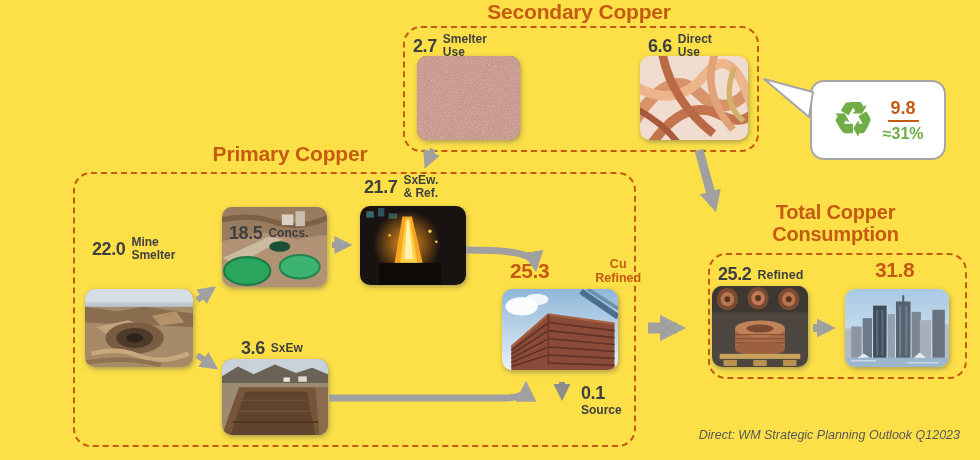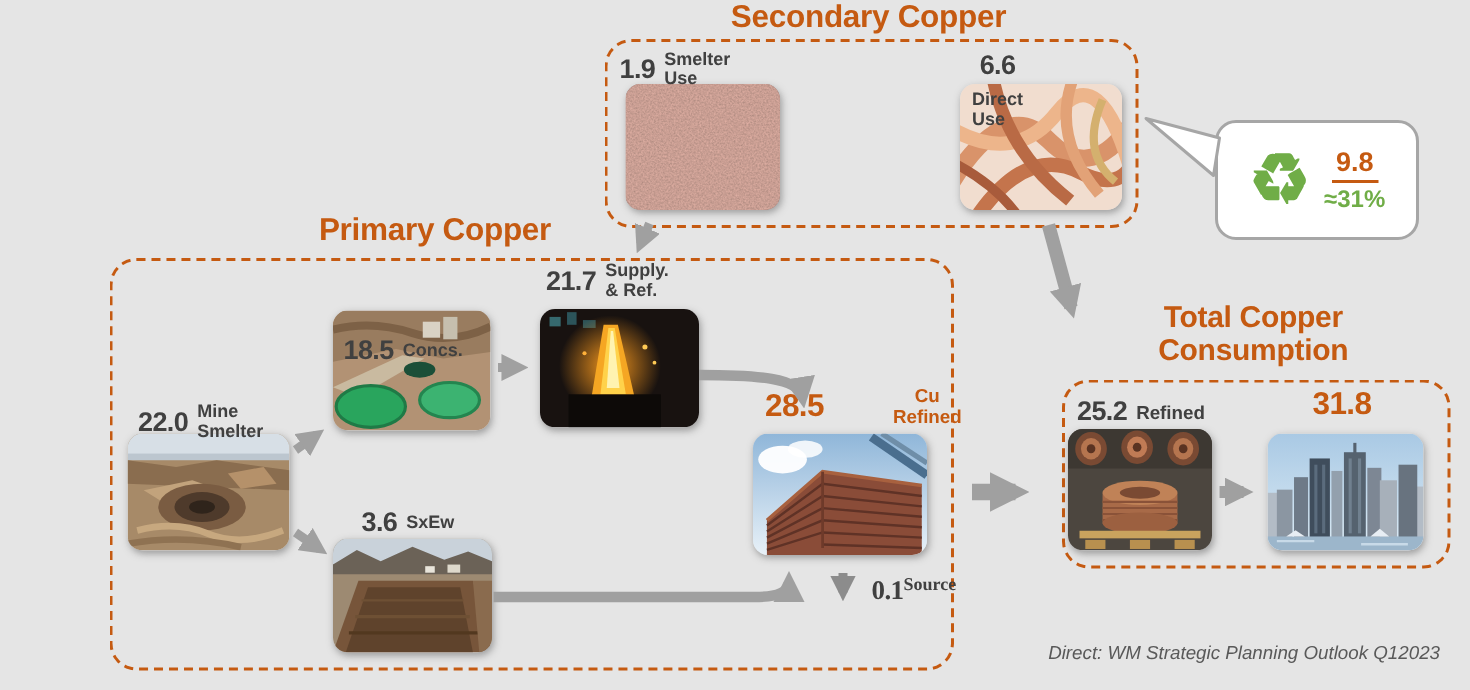--- a/index.html
+++ b/index.html
@@ -1,67 +1,67 @@
 <!DOCTYPE html>
 <html><head>
 <meta charset="utf-8">
 <style>
   html,body{margin:0;padding:0;background:#fff;}
-  .canvas{position:relative;width:980px;height:460px;background:#e5e5e5;
+  .canvas{position:relative;width:980px;height:460px;background:#fde047;
     font-family:"Liberation Sans",sans-serif;overflow:hidden;}
   .dashed-box{position:absolute;border:2.5px dashed #C55A11;border-radius:18px;background:transparent;}
   .title{position:absolute;color:#C55A11;font-weight:700;font-size:21px;text-align:center;line-height:1.1;letter-spacing:-0.2px;}
   .photo{position:absolute;border-radius:10px;overflow:hidden;box-shadow:1px 2px 5px rgba(90,90,90,.5);}
   .photo svg{display:block;width:100%;height:100%;}
   .group{position:absolute;display:flex;align-items:center;gap:6px;white-space:nowrap;z-index:5;}
   .num{font-weight:700;font-size:18px;color:#404040;letter-spacing:-0.4px;}
   .num.orange{color:#C55A11;font-size:21px;}
   .lbl{font-weight:700;font-size:12px;color:#404040;line-height:1.12;}
   .lbl.orange{color:#C55A11;font-size:12.5px;}
   .lbl-line{display:block;}
   .overlay{position:absolute;left:0;top:0;pointer-events:none;z-index:30;}
   .badge{position:absolute;left:810px;top:80px;width:132px;height:76px;background:#fff;
     border:2px solid #a6a6a6;border-radius:14px;display:flex;align-items:center;justify-content:center;gap:9px;z-index:10;}
   .recycle{font-size:46px;color:#70AD47;line-height:.9;font-weight:700;}
   .badge-col{display:flex;flex-direction:column;align-items:center;gap:3px;text-align:right;}
   .badge-val{font-weight:700;font-size:18px;color:#C55A11;border-bottom:2.5px solid #C55A11;padding:0 3px 1px;}
   .badge-pct{font-weight:700;font-size:16px;color:#70AD47;}
-  .stocks-col{position:absolute;display:flex;line-height:1.15;z-index:5;font-family:Liberation Serif, serif;}
+  .stocks-col{position:absolute;display:flex;flex-direction:column;line-height:1.15;z-index:5;}
   .source{position:absolute;left:620px;top:428px;width:340px;text-align:right;
     font-style:italic;font-size:12.5px;color:#595959;}
 </style>
 </head>
 <body>
 
 <div class="canvas">
 
   <div class="title" style="left:403px;top:0;width:352px;">Secondary Copper</div>
   <div class="dashed-box" style="left:403px;top:26px;width:352px;height:122px;"></div>
 
   <div class="group" style="left:413px;top:33px;">
-    <span class="num">1.9</span>
+    <span class="num">2.7</span>
     <span class="lbl">
       <span class="lbl-line">Smelter</span>
       <span class="lbl-line">Use</span>
     </span>
   </div>
   <div class="photo" style="left:417px;top:56px;width:103px;height:84px;">
     <svg viewBox="0 0 100 80" preserveAspectRatio="none">
       <defs>
         <filter id="f-gran" x="0" y="0" width="100%" height="100%">
           <feTurbulence type="fractalNoise" baseFrequency="0.85" numOctaves="3" seed="7"></feTurbulence>
           <feColorMatrix type="matrix" values="0.45 0 0 0 0.42  0.25 0 0 0 0.26  0.22 0 0 0 0.22  0 0 0 0 1"></feColorMatrix>
         </filter>
       </defs>
       <rect width="100" height="80" fill="#7d544c"></rect>
       <rect width="100" height="80" filter="url(#f-gran)" opacity="0.9"></rect>
     </svg>
   </div>
 
-  <div class="group" style="left:648px;top:33px;flex-direction:column;">
+  <div class="group" style="left:648px;top:33px;">
     <span class="num">6.6</span>
     <span class="lbl">
       <span class="lbl-line">Direct</span>
       <span class="lbl-line">Use</span>
     </span>
   </div>
   <div class="photo" style="left:640px;top:56px;width:108px;height:84px;">
     <svg viewBox="0 0 100 80" preserveAspectRatio="none">
       <rect width="100" height="80" fill="#f1ddcf"></rect>
       <path d="M-5 62 Q 28 8 55 36 T 108 22" stroke="#d9936a" stroke-width="11" fill="none"></path>
@@ -78,21 +78,21 @@
     <span class="recycle">♻</span>
     <span class="badge-col">
       <span class="badge-val">9.8</span>
       <span class="badge-pct">≈31%</span>
     </span>
   </div>
 
   <div class="title" style="left:190px;top:142px;width:200px;">Primary Copper</div>
   <div class="dashed-box" style="left:73px;top:172px;width:559px;height:271px;"></div>
 
-  <div class="group" style="left:92px;top:268px;">
+  <div class="group" style="left:92px;top:236px;">
     <span class="num">22.0</span>
     <span class="lbl">
       <span class="lbl-line">Mine</span>
       <span class="lbl-line">Smelter</span>
     </span>
   </div>
   <div class="photo" style="left:85px;top:289px;width:108px;height:78px;">
     <svg viewBox="0 0 100 70" preserveAspectRatio="none">
       <rect width="100" height="70" fill="#a78a68"></rect>
       <rect width="100" height="14" fill="#d7dfe6"></rect>
@@ -124,21 +124,21 @@
       <ellipse cx="24" cy="60" rx="22" ry="13" fill="none" stroke="#1f7a46" stroke-width="2"></ellipse>
       <ellipse cx="74" cy="56" rx="19" ry="11" fill="#3cb371"></ellipse>
       <ellipse cx="74" cy="56" rx="19" ry="11" fill="none" stroke="#24854f" stroke-width="2"></ellipse>
       <ellipse cx="55" cy="37" rx="10" ry="5" fill="#1b4f38"></ellipse>
     </svg>
   </div>
 
   <div class="group" style="left:364px;top:174px;">
     <span class="num">21.7</span>
     <span class="lbl">
-      <span class="lbl-line">Supply.</span>
+      <span class="lbl-line">SxEw.</span>
       <span class="lbl-line">&amp; Ref.</span>
     </span>
   </div>
   <div class="photo" style="left:360px;top:206px;width:106px;height:79px;">
     <svg viewBox="0 0 100 75" preserveAspectRatio="none">
       <defs>
         <radialGradient id="g-glow" cx="0.5" cy="0.5" r="0.5">
           <stop offset="0" stop-color="#ff9d1e" stop-opacity="0.95"></stop>
           <stop offset="1" stop-color="#ff9d1e" stop-opacity="0"></stop>
         </radialGradient>
@@ -172,21 +172,21 @@
       <polygon points="0,70 16,26 88,26 100,70" fill="#77553a"></polygon>
       <polygon points="8,70 22,30 80,30 88,70" fill="#5f432c"></polygon>
       <path d="M14 48 L86 48" stroke="#6e5034" stroke-width="2"></path>
       <path d="M10 58 L92 58" stroke="#52381f" stroke-width="2"></path>
       <path d="M18 38 L82 38" stroke="#6e5034" stroke-width="1.5"></path>
       <polygon points="88,26 100,26 100,70 92,70" fill="#8a6b4e"></polygon>
     </svg>
   </div>
 
   <div class="group" style="left:510px;top:257px;">
-    <span class="num orange">28.5</span>
+    <span class="num orange">25.3</span>
     <span class="lbl orange" style="text-align:center;margin-left:40px;">
       <span class="lbl-line">Cu</span>
       <span class="lbl-line">Refined</span>
     </span>
   </div>
   <div class="photo" style="left:502px;top:289px;width:116px;height:81px;">
     <svg viewBox="0 0 100 70" preserveAspectRatio="none">
       <defs>
         <linearGradient id="g-sky-c" x1="0" y1="0" x2="0" y2="1">
           <stop offset="0" stop-color="#8fb6d9"></stop>

